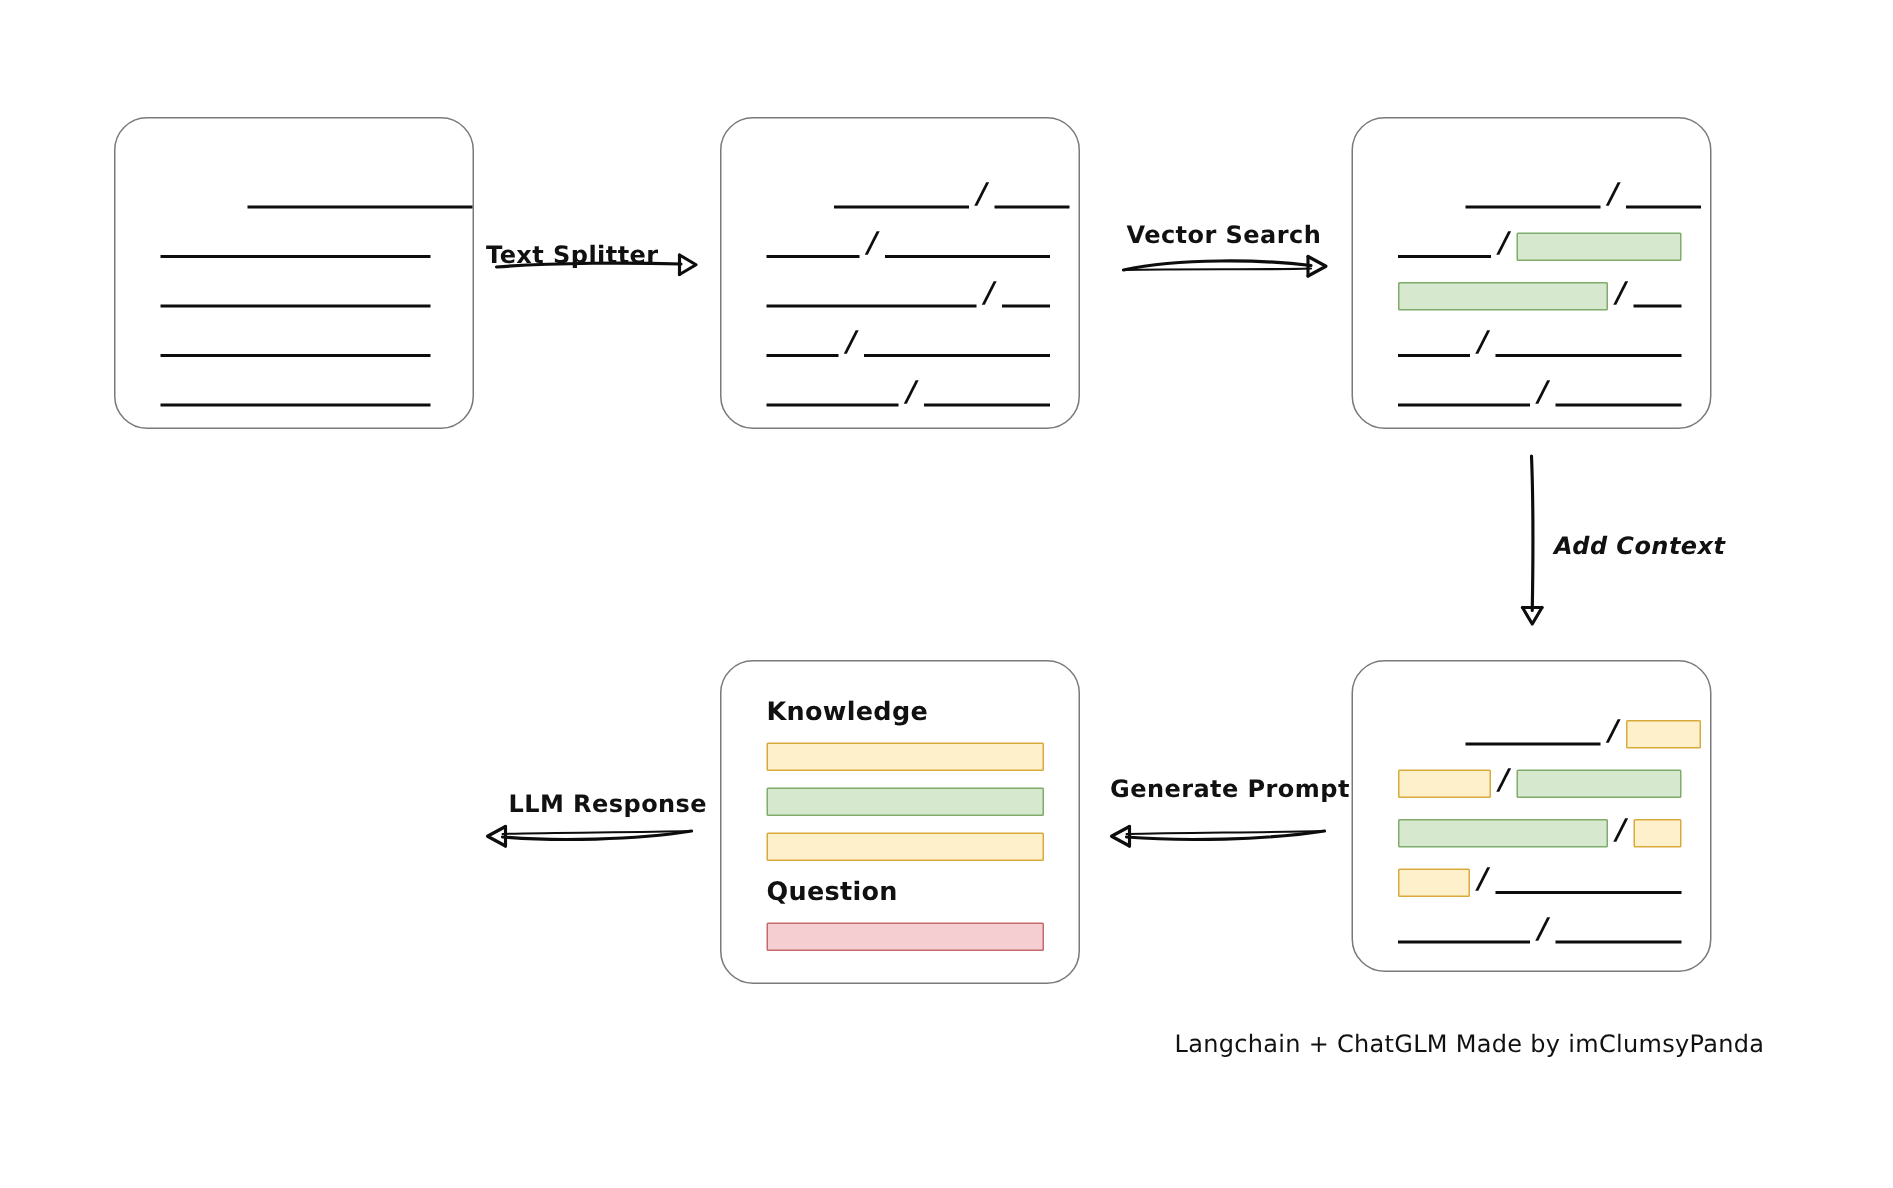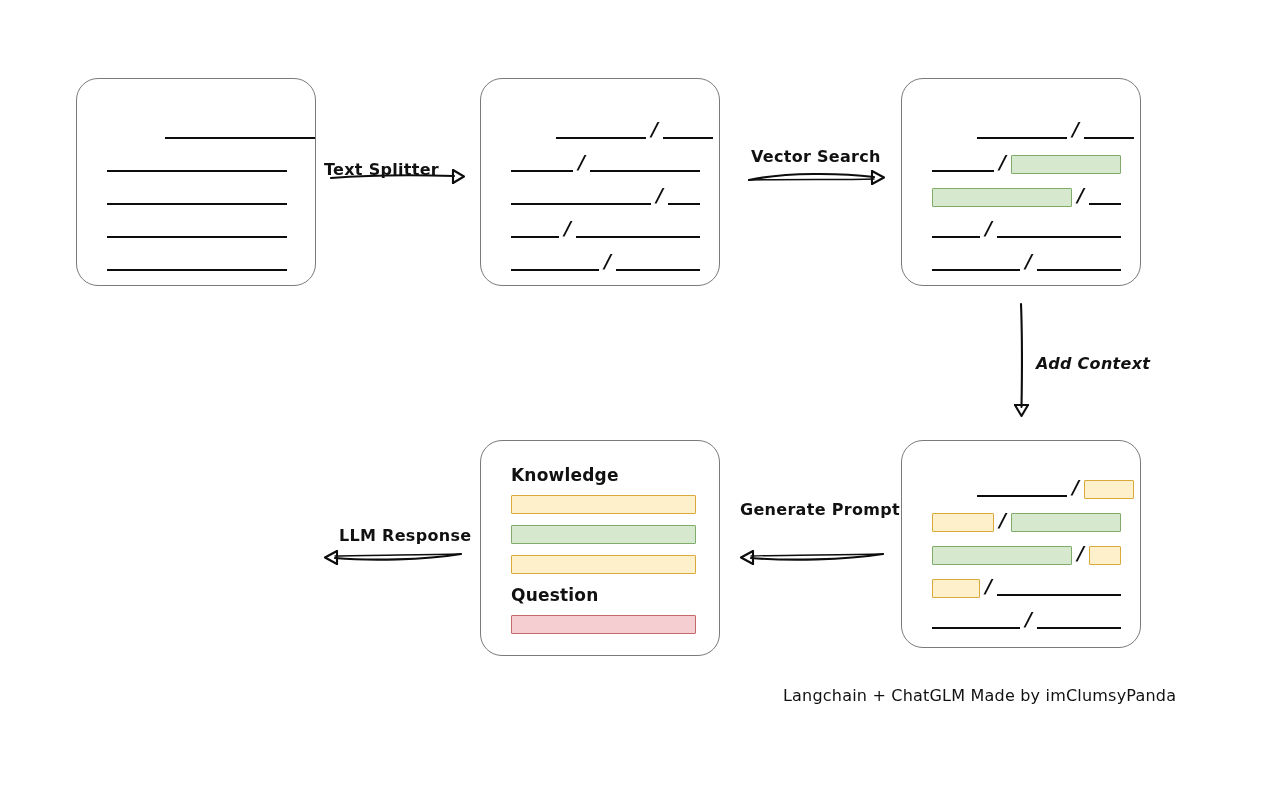--- a/index.html
+++ b/index.html
@@ -254,21 +254,21 @@
   </div>
 
   <div class="arrow" style="left:738px; top:548px; width:146px; height:18px;">
     <svg width="146" height="18" viewBox="0 0 146 18">
       <path d="M145,6 C106,12 50,13 13,10" fill="none" stroke="#0d0d0d" stroke-width="2.1" stroke-linecap="round"></path>
       <path d="M145,6 C104,7 48,7 13,8" fill="none" stroke="#0d0d0d" stroke-width="1.3" stroke-linecap="round"></path>
       <path d="M15,3 L3,9.5 L15,16" fill="none" stroke="#0d0d0d" stroke-width="2.1" stroke-linejoin="round" stroke-linecap="round"></path>
       <path d="M15,3 L15,16" fill="none" stroke="#0d0d0d" stroke-width="2.1" stroke-linecap="round"></path>
     </svg>
   </div>
-  <div class="arrow-label" style="left:740px; top:500px;">Generate Prompt</div>
+  <div class="arrow-label" style="left:740px; top:516px;">Generate Prompt</div>
 
   <div class="card" style="left:901px; top:440px; width:240px; height:208px;">
     <div class="rows" id="rows-context_chunks">
         <div class="row" style="left: 75px; top: 38px;">
           <span class="seg-line" style="width: 90px;"></span>
           <span class="slash">/</span>
           <span class="seg-block hl-yellow" style="width: 50px;"></span>
         </div>
         <div class="row" style="left: 30px; top: 71px;">
           <span class="seg-block hl-yellow" style="width: 62px;"></span>

